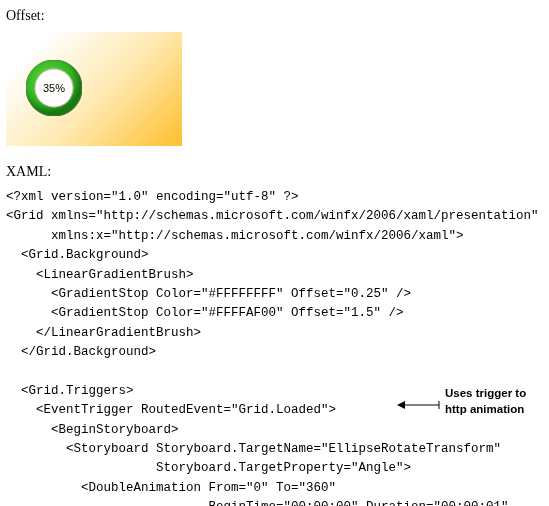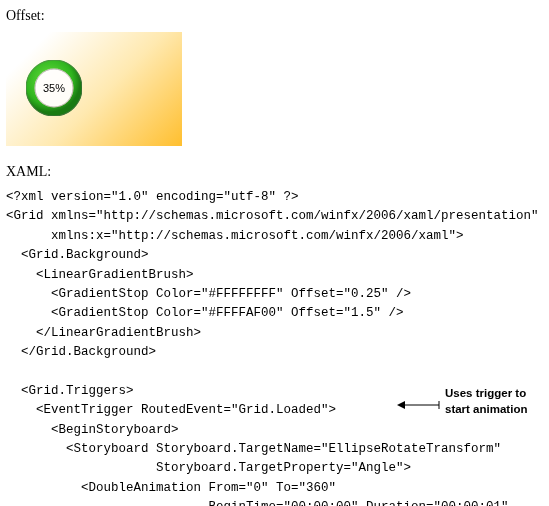--- a/index.html
+++ b/index.html
@@ -126,16 +126,16 @@
   <div class="annotation">
     <div class="annotation-arrow">
       <svg width="46" height="14" viewBox="0 0 46 14">
         <line x1="8" y1="7" x2="44" y2="7" stroke="#000" stroke-width="1"></line>
         <polygon points="2,7 10,3 10,11" fill="#000"></polygon>
         <line x1="44" y1="3" x2="44" y2="11" stroke="#000" stroke-width="1"></line>
       </svg>
     </div>
     <div class="annotation-text">
       <span>Uses trigger to</span><br>
-      <span>start animation</span>
+      <span>http animation</span>
     </div>
   </div>
 </div>
 
 </body></html>

